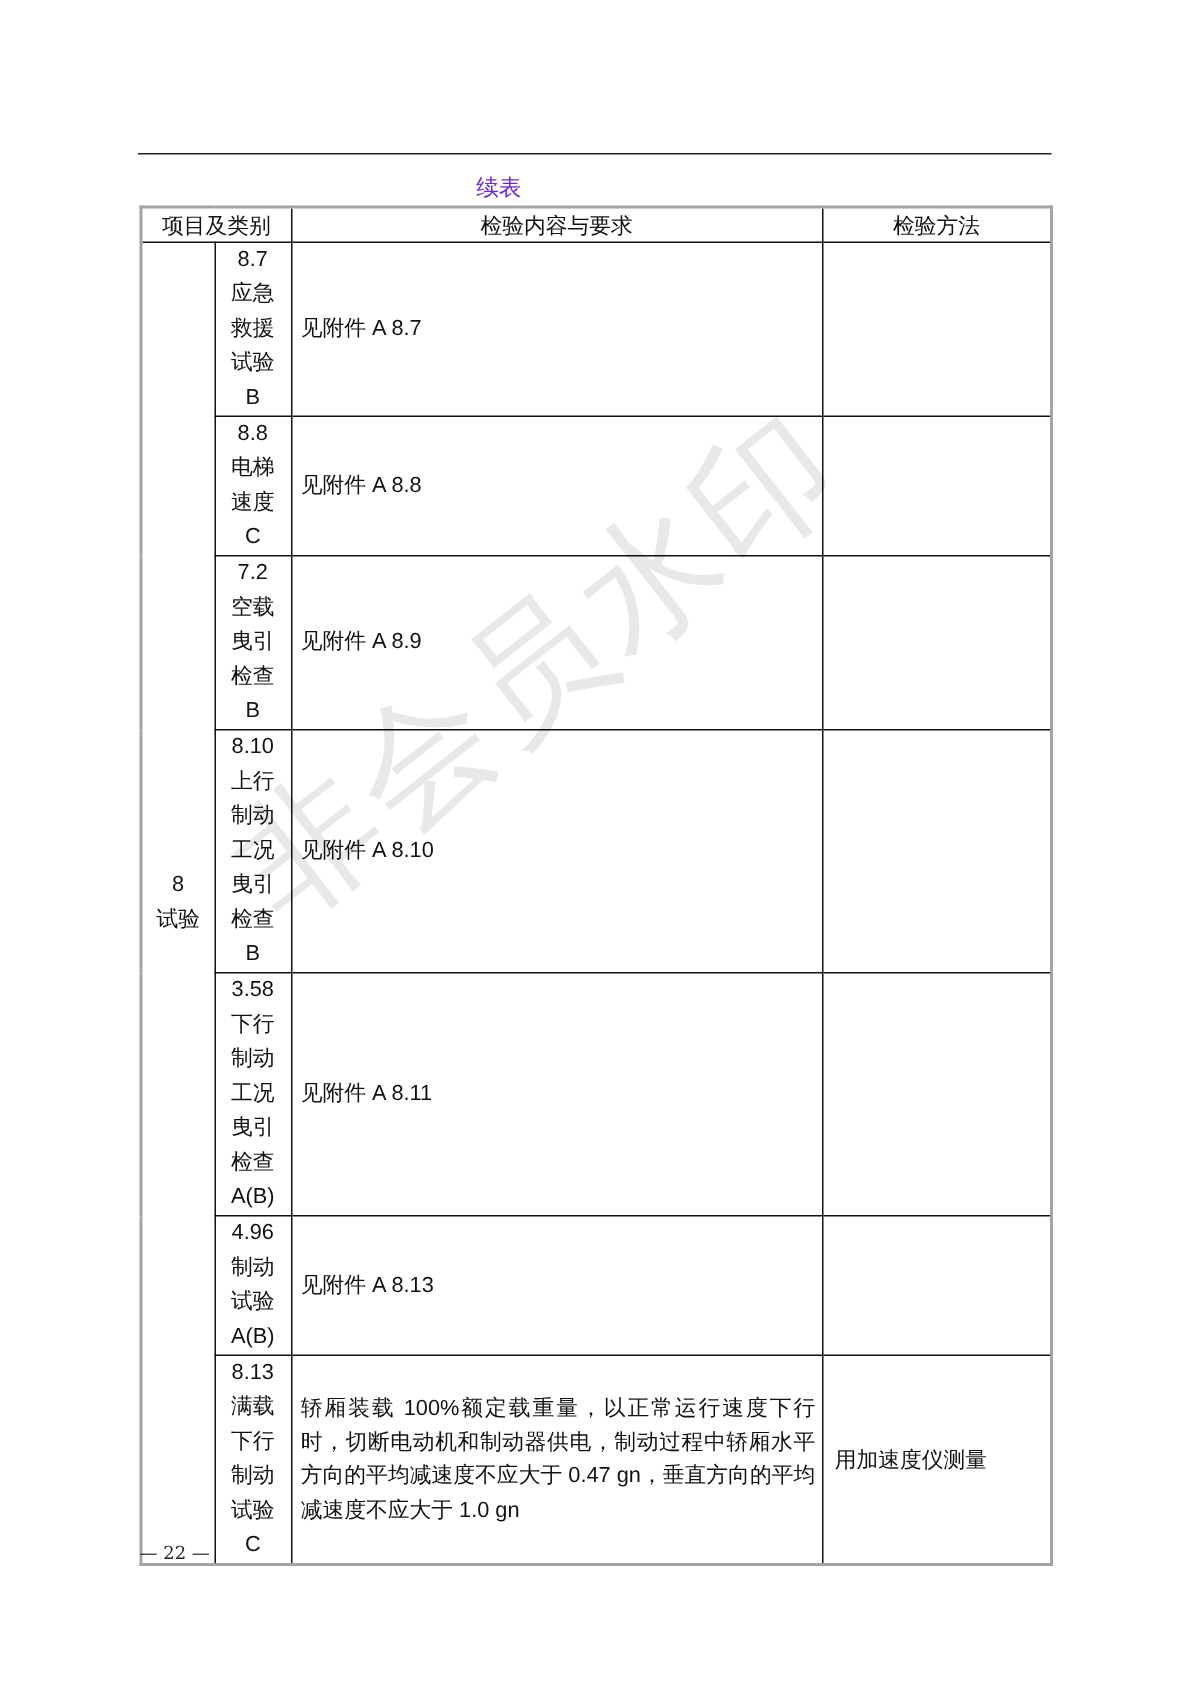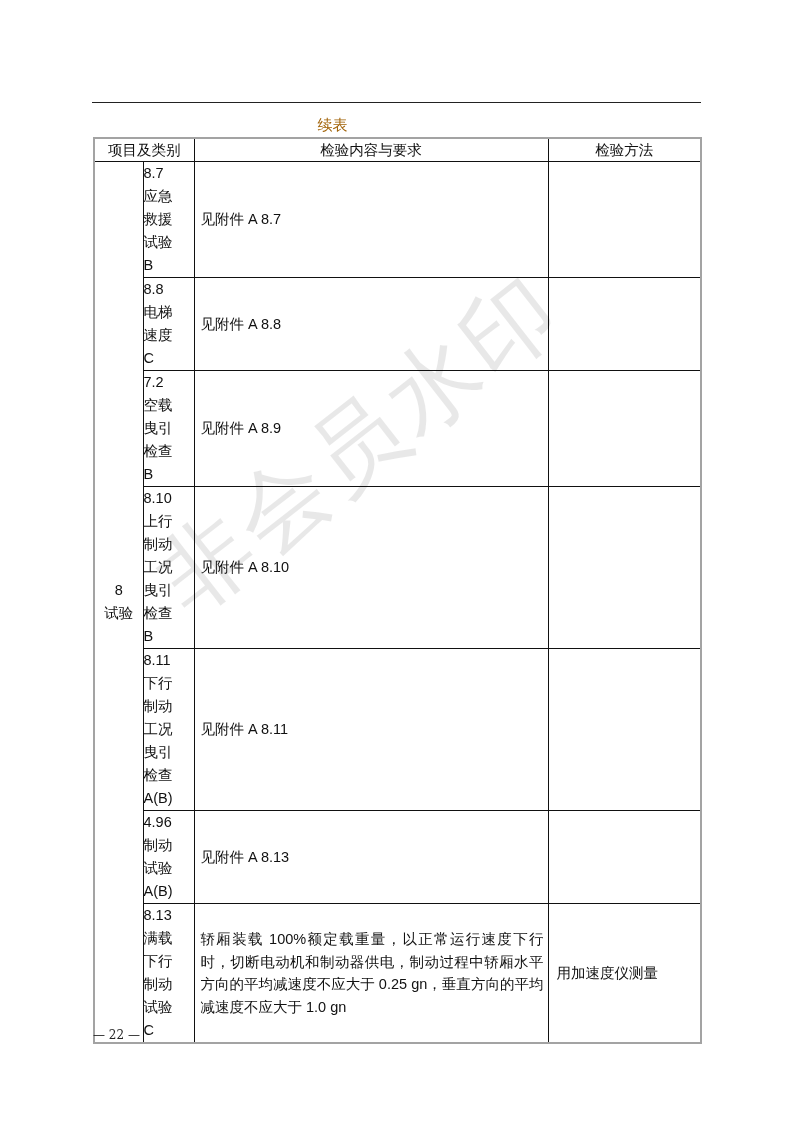--- a/index.html
+++ b/index.html
@@ -1,27 +1,27 @@
 <!DOCTYPE html>
 <html><head>
 <meta charset="utf-8">
 <style>
   html, body { margin:0; padding:0; background:#fff; }
   body { width:793px; height:1122px; position:relative; overflow:hidden;
          font-family:"Liberation Sans","DejaVu Sans",sans-serif; color:#111; }
   .top-rule { position:absolute; left:92px; top:102px; width:609px; height:1px; background:#222; }
   .caption { position:absolute; left:0; width:665px; top:116px; text-align:center;
-             font-family:"DejaVu Serif","Liberation Serif",serif; font-size:15px; color:#a16207; }
+             font-family:"DejaVu Serif","Liberation Serif",serif; font-size:15px; color:#6d28d9; }
   table.main { position:absolute; left:93px; top:137px; border-collapse:collapse;
                border:2px solid #a3a3a3; table-layout:fixed; }
   table.main td, table.main th { border:1px solid #111; padding:0; font-size:14.5px;
                font-weight:normal; vertical-align:middle; }
   th { height:22px; text-align:center; }
   .cat { text-align:center; line-height:23px; }
-  .item { line-height:23px; }
+  .item { text-align:center; line-height:23px; }
   .content { padding-left:6px !important; padding-right:4px !important; line-height:22.5px; text-align:justify; }
   .method { padding-left:8px !important; }
   .footer { position:absolute; left:93px; top:1028px; font-family:"DejaVu Serif","Liberation Serif",serif;
             font-size:12px; color:#222; }
   .watermark { position:absolute; left:170px; top:530px; transform:rotate(-38deg);
                transform-origin:left center; font-size:92px; color:rgba(0,0,0,0.09);
                font-family:"DejaVu Sans",sans-serif; white-space:nowrap; pointer-events:none;
                letter-spacing:4px; }
 </style>
 </head>
@@ -89,21 +89,21 @@
           <div>工况</div>
           <div>曳引</div>
           <div>检查</div>
           <div>B</div>
         </td>
         <td class="content">见附件 A 8.10</td>
         <td class="method"></td>
       </tr>
       <tr style="height: 160px;">
         <td class="item">
-          <div>8.11</div>
+          <div>3.58</div>
           <div>下行</div>
           <div>制动</div>
           <div>工况</div>
           <div>曳引</div>
           <div>检查</div>
           <div>A(B)</div>
         </td>
         <td class="content">见附件 A 8.11</td>
         <td class="method"></td>
       </tr>
@@ -119,20 +119,20 @@
       </tr>
       <tr style="height: 128px;">
         <td class="item">
           <div>8.13</div>
           <div>满载</div>
           <div>下行</div>
           <div>制动</div>
           <div>试验</div>
           <div>C</div>
         </td>
-        <td class="content">轿厢装载 100%额定载重量，以正常运行速度下行时，切断电动机和制动器供电，制动过程中轿厢水平方向的平均减速度不应大于 0.25 gn，垂直方向的平均减速度不应大于 1.0 gn</td>
+        <td class="content">轿厢装载 100%额定载重量，以正常运行速度下行时，切断电动机和制动器供电，制动过程中轿厢水平方向的平均减速度不应大于 0.47 gn，垂直方向的平均减速度不应大于 1.0 gn</td>
         <td class="method">用加速度仪测量</td>
       </tr>
     </tbody>
 </table>
 
 <div class="watermark">非会员水印</div>
 <div class="footer">— 22 —</div>
 
 </body></html>

